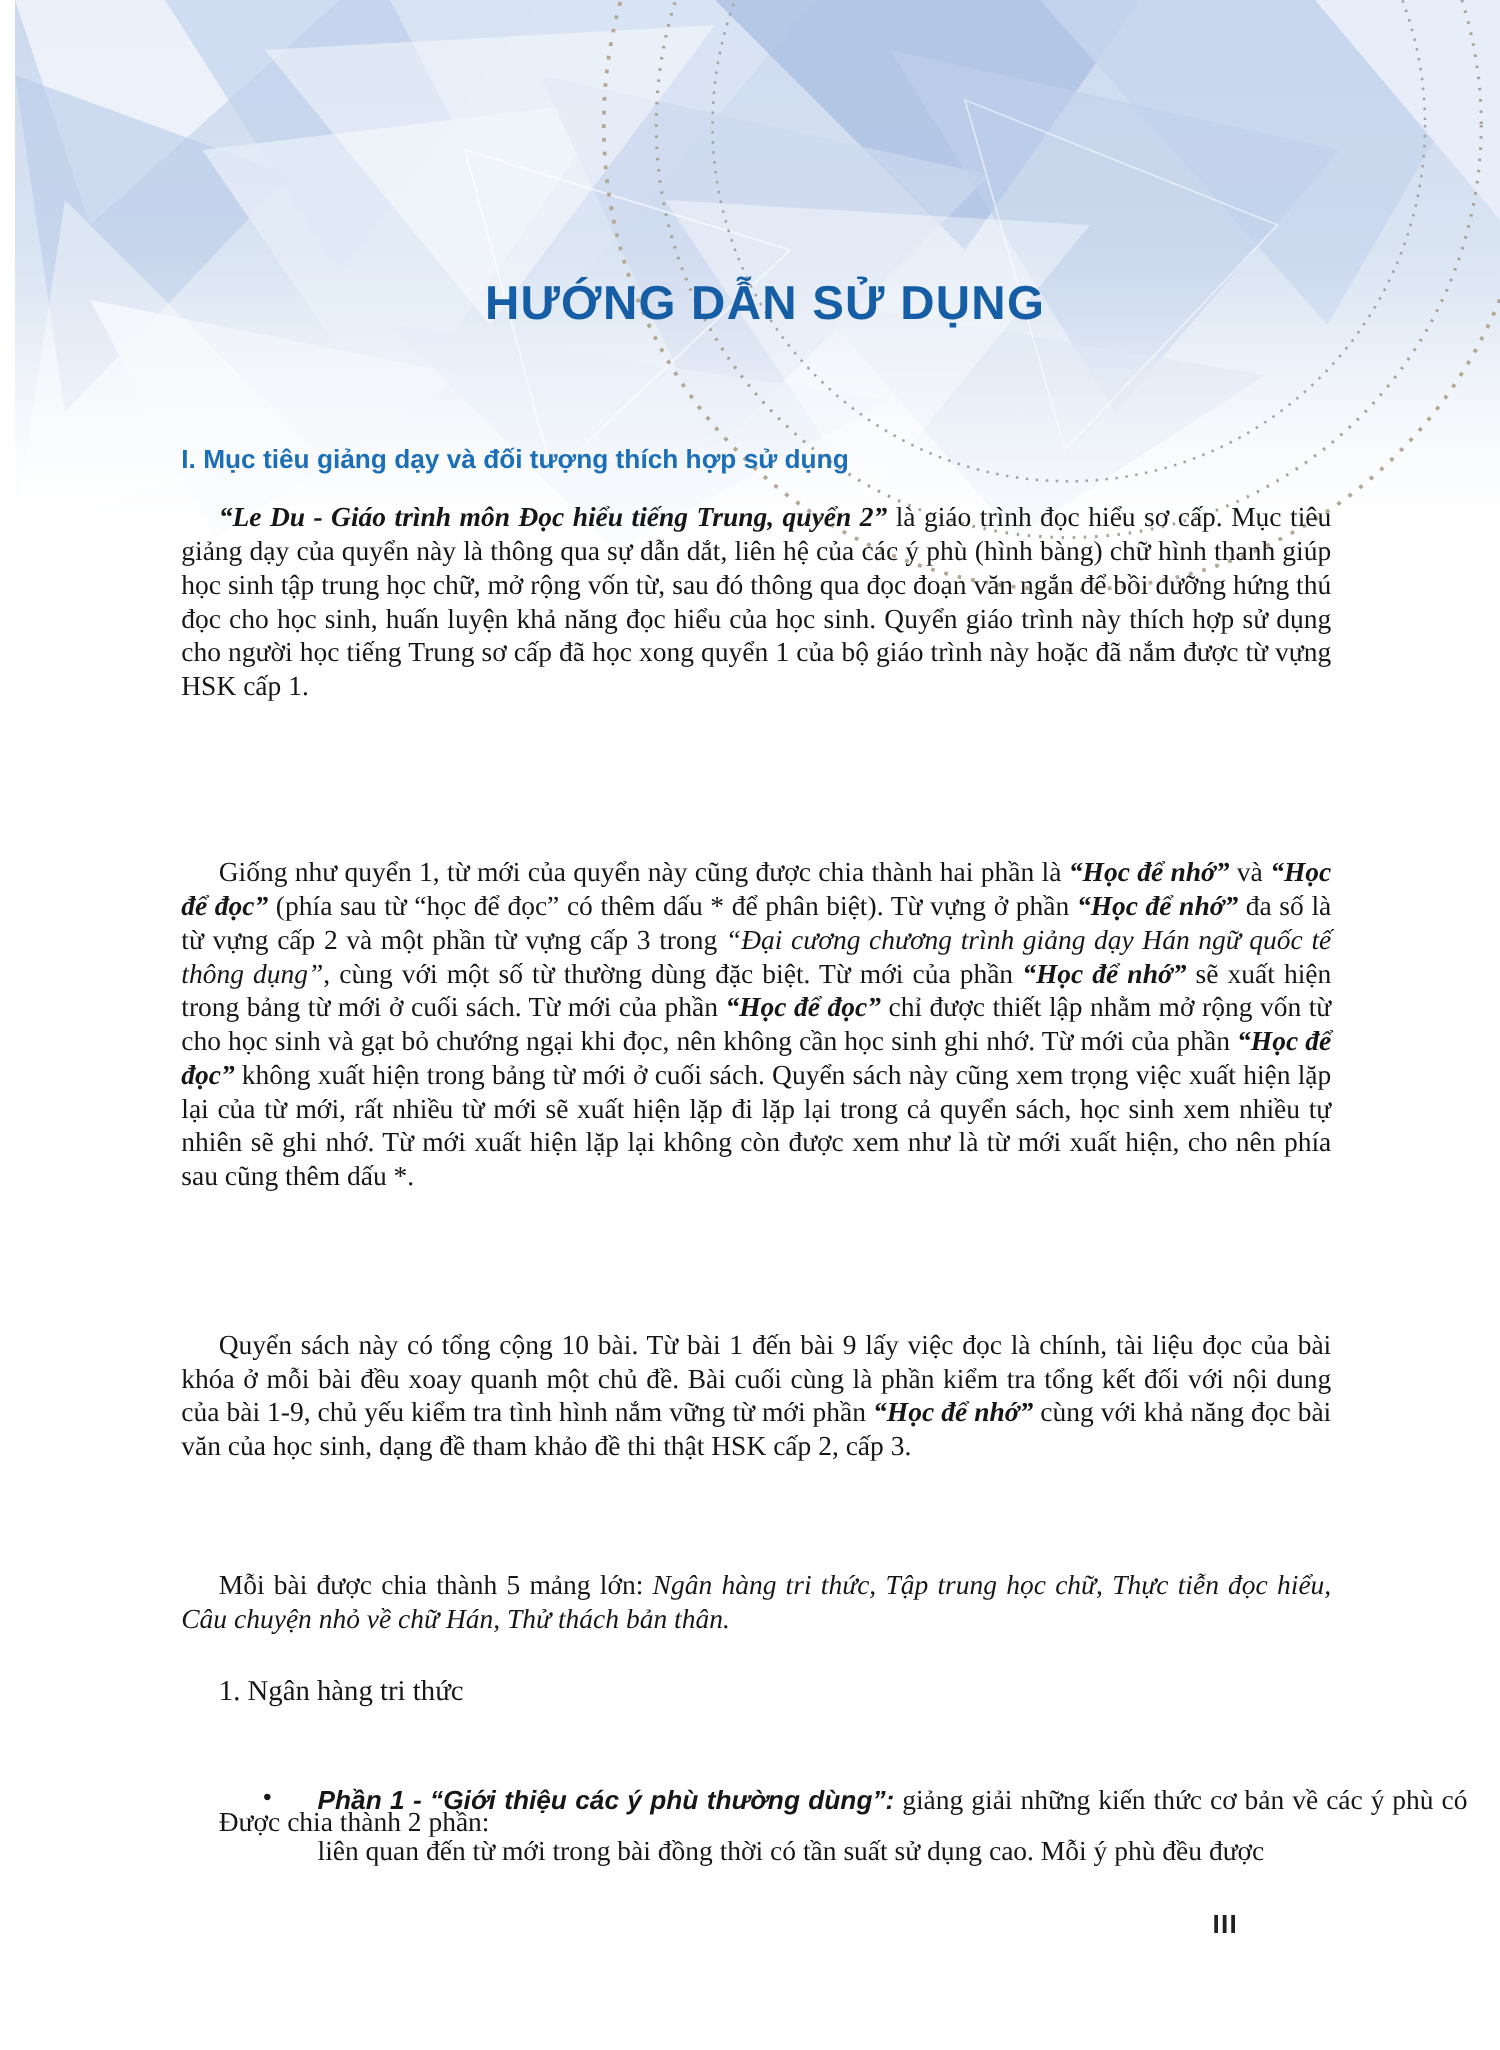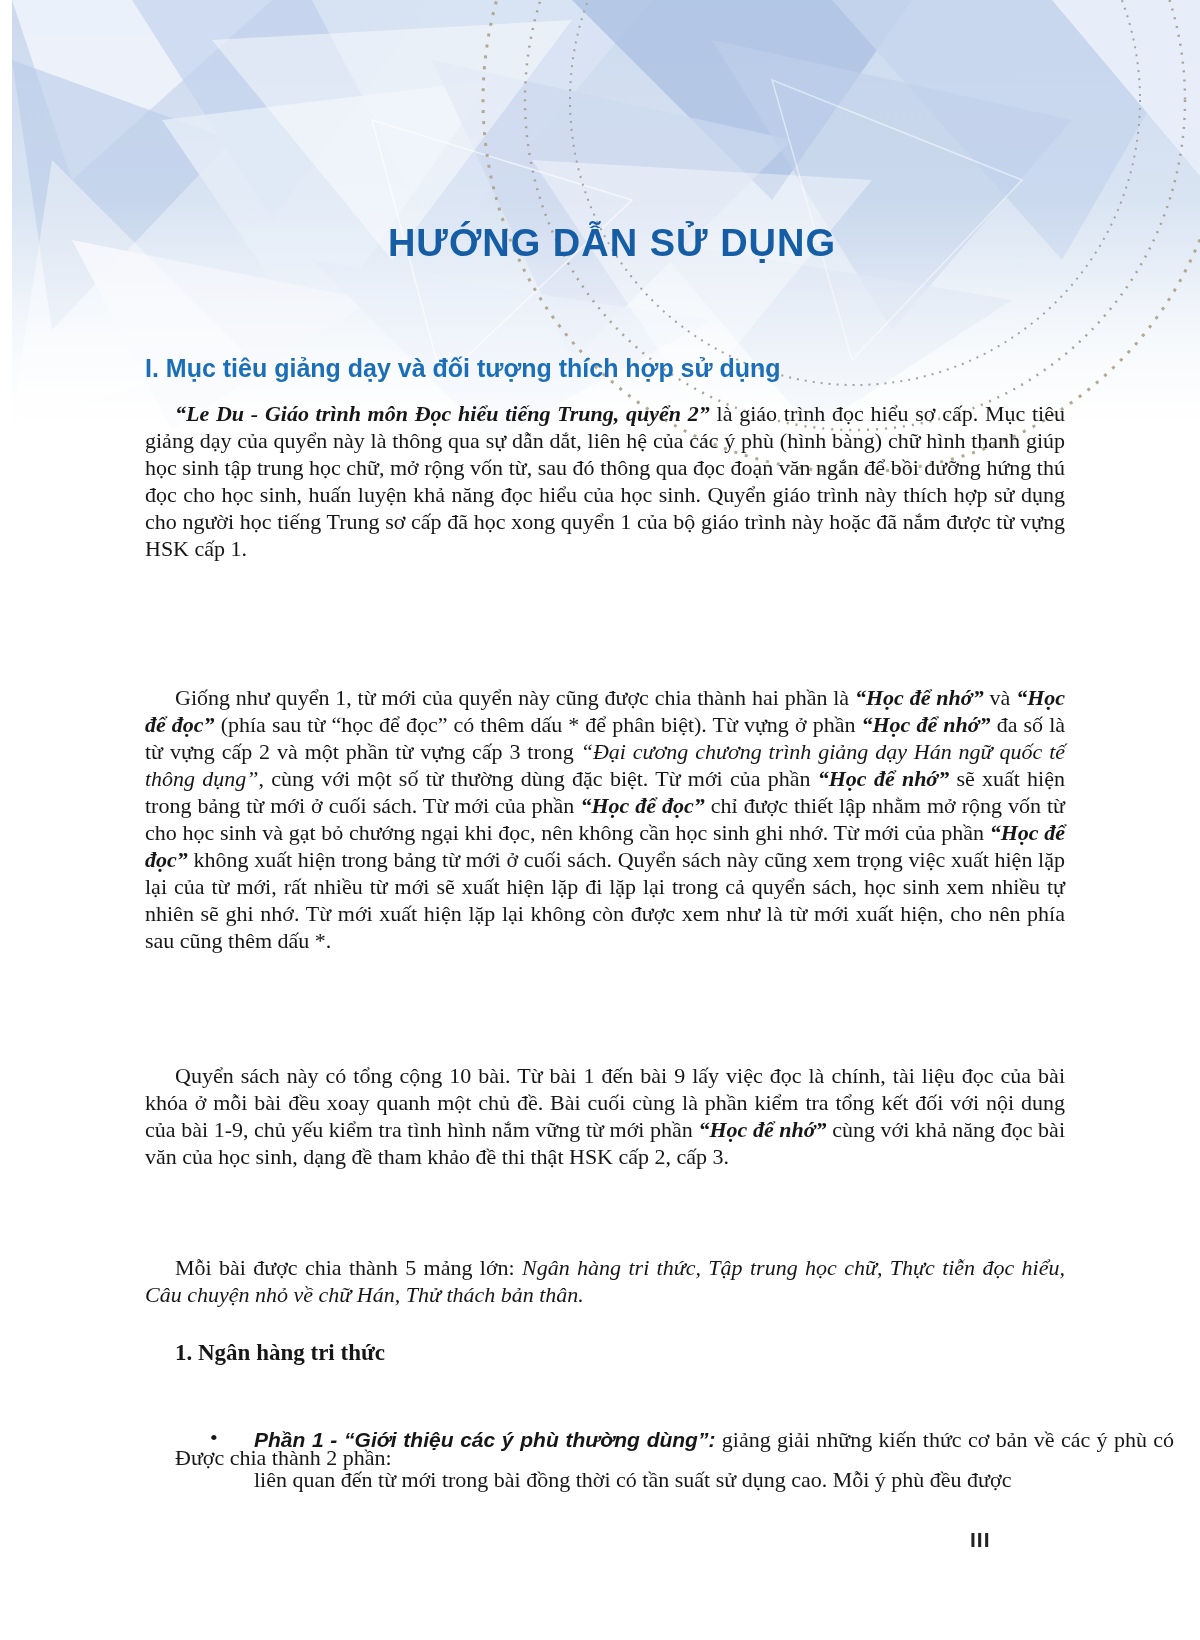--- a/index.html
+++ b/index.html
@@ -16,37 +16,37 @@
   .doc-title{
     position:absolute;top:222px;left:0;width:1200px;
     text-align:center;
     font-family:"Liberation Sans", sans-serif;
     font-weight:bold;font-size:38px;letter-spacing:1px;
     color:#155DA4;
   }
   .content{position:absolute;left:133px;width:920px;}
   .sec-heading{
     font-family:"Liberation Sans", sans-serif;
-    font-weight:bold;font-size:25px;color:#1B6EB8;
+    font-weight:bold;font-size:21px;color:#1B6EB8;
     line-height:32px;
   }
   .para{
     font-size:22px;line-height:27px;
     text-align:justify;text-indent:30px;
   }
   .seg-n{font-style:normal;font-weight:normal;}
   .seg-i{font-style:italic;}
   .seg-bi{font-style:italic;font-weight:bold;}
   .seg-bs{
     font-family:"Liberation Sans", sans-serif;
     font-weight:bold;font-size:21px;font-style:italic;
   }
   .sub-heading{
     margin-left:30px;
-    font-weight:bold;font-size:23px;line-height:34px;
+    font-weight:normal;font-size:23px;line-height:34px;
   }
   .bullet-item{
     position:relative;
     padding-left:109px;
     font-size:22px;line-height:40px;text-align:justify;
   }
   .bullet-dot{
     position:absolute;left:65px;top:-2px;
     font-size:22px;
   }

